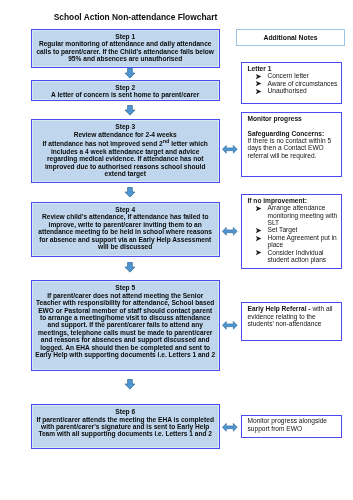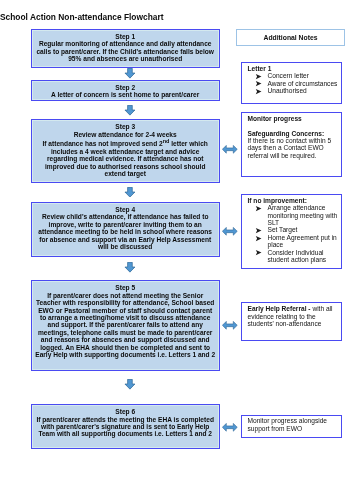--- a/index.html
+++ b/index.html
@@ -1,17 +1,17 @@
 <!DOCTYPE html>
 <html><head>
 <meta charset="utf-8">
 <style>
   html,body{margin:0;padding:0;}
   body{width:353px;height:500px;background:#ffffff;font-family:"Liberation Sans",sans-serif;position:relative;overflow:hidden;-webkit-font-smoothing:antialiased;}
-  .title{position:absolute;left:0;top:12px;width:271px;text-align:left;font-size:8.4px;font-weight:bold;color:#0d0d0d;}
+  .title{position:absolute;left:0;top:12px;width:271px;text-align:center;font-size:8.4px;font-weight:bold;color:#0d0d0d;}
   .step{position:absolute;left:30.6px;width:189.2px;box-sizing:border-box;background:#bfd6ec;border:1.55px solid #4a4af2;box-shadow:inset 0 0 0 0.8px #dbefef;text-align:center;font-size:6.6px;font-weight:bold;color:#0b0b0b;line-height:7.4px;padding:3px 3.5px 1px 3.5px;display:block;}
   .step p{margin:0;}
   .arrow-down{position:absolute;left:124.1px;width:11.9px;height:10.7px;}
   .arrow-h{position:absolute;left:222.4px;width:15.6px;height:8.6px;}
   .note{position:absolute;left:241px;width:101px;box-sizing:border-box;background:#fff;border:1.2px solid #4a4af2;font-size:6.6px;color:#141414;line-height:7.4px;padding:1.8px 2px 2px 5.5px;}
   .addnotes{position:absolute;left:236px;top:29px;width:109px;height:17px;box-sizing:border-box;border:1.3px solid #9dc3e6;background:#fff;font-size:6.8px;font-weight:bold;text-align:center;color:#111;display:flex;align-items:center;justify-content:center;}
   ul.b{list-style:none;margin:0;padding:0;}
   ul.b li{position:relative;padding-left:20px;}
   ul.b li .bul{position:absolute;left:7.4px;top:0.8px;width:7.2px;height:7.2px;}
   .nt{font-weight:bold;}

